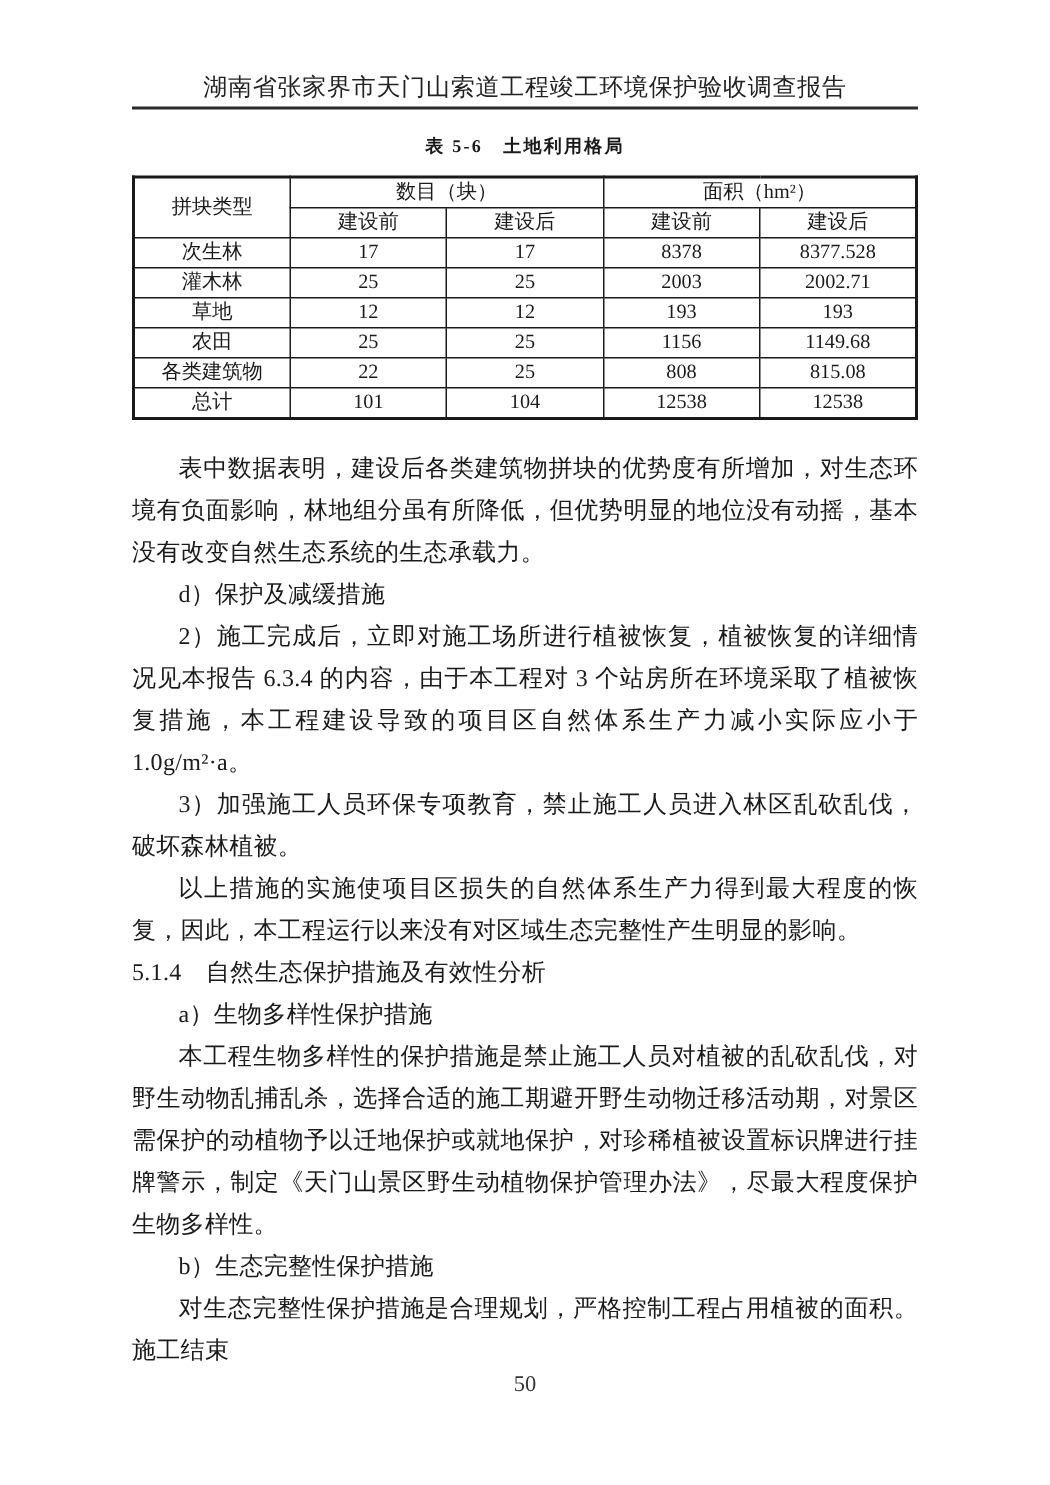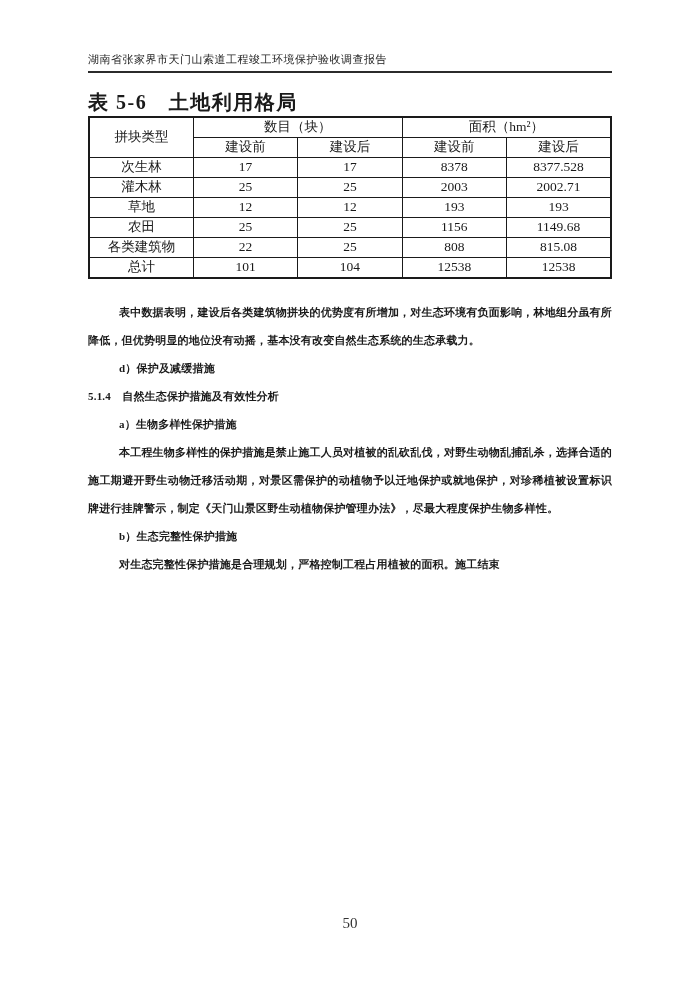--- a/index.html
+++ b/index.html
@@ -14,65 +14,66 @@
     height: 990px;
     position: relative;
     background: #ffffff;
     color: #1a1a1a;
     font-family: "Liberation Serif", "DejaVu Serif", serif;
     padding: 52px 88px 0 88px;
     overflow: hidden;
   }
 
   .running-head {
-    font-size: 11px;
+    font-size: 16px;
     line-height: 14px;
-    text-align: left;
+    text-align: center;
     letter-spacing: 0.5px;
     padding-bottom: 5px;
     border-bottom: 2px solid #2b2b2b;
     color: #222222;
   }
 
   .table-title {
     margin-top: 16px;
-    font-size: 20px;
+    text-align: center;
+    font-size: 12px;
     font-weight: bold;
     letter-spacing: 1.5px;
   }
 
   table.land-use {
     width: 100%;
     border-collapse: collapse;
     table-layout: fixed;
+    margin-top: 11px;
     border: 2px solid #1a1a1a;
   }
   table.land-use th,
   table.land-use td {
     border: 1px solid #1a1a1a;
     font-weight: normal;
     font-size: 13.5px;
     line-height: 1.25;
     text-align: center;
     vertical-align: middle;
     padding: 1px 2px;
     height: 20px;
   }
 
   .body-text {
     margin-top: 19px;
   }
   .para {
     margin: 0;
-    font-size: 11px;
+    font-size: 16px;
     line-height: 28px;
     text-align: justify;
     text-indent: 31px;
     letter-spacing: 0.2px;
-    font-weight: bold;
   }
   .para.no-indent {
     text-indent: 0;
   }
 
   .page-num {
     position: absolute;
     bottom: 58px;
     left: 0;
     width: 100%;
@@ -153,20 +154,23 @@
         <td>104</td>
         <td>12538</td>
         <td>12538</td>
       </tr>
     </tbody>
   </table>
 
   <div class="body-text">
     <p class="para">表中数据表明，建设后各类建筑物拼块的优势度有所增加，对生态环境有负面影响，林地组分虽有所降低，但优势明显的地位没有动摇，基本没有改变自然生态系统的生态承载力。</p>
     <p class="para">d）保护及减缓措施</p>
+    <p class="para">2）施工完成后，立即对施工场所进行植被恢复，植被恢复的详细情况见本报告 6.3.4 的内容，由于本工程对 3 个站房所在环境采取了植被恢复措施，本工程建设导致的项目区自然体系生产力减小实际应小于 1.0g/m²·a。</p>
+    <p class="para">3）加强施工人员环保专项教育，禁止施工人员进入林区乱砍乱伐，破坏森林植被。</p>
+    <p class="para">以上措施的实施使项目区损失的自然体系生产力得到最大程度的恢复，因此，本工程运行以来没有对区域生态完整性产生明显的影响。</p>
     <p class="para no-indent">5.1.4　自然生态保护措施及有效性分析</p>
     <p class="para">a）生物多样性保护措施</p>
     <p class="para">本工程生物多样性的保护措施是禁止施工人员对植被的乱砍乱伐，对野生动物乱捕乱杀，选择合适的施工期避开野生动物迁移活动期，对景区需保护的动植物予以迁地保护或就地保护，对珍稀植被设置标识牌进行挂牌警示，制定《天门山景区野生动植物保护管理办法》，尽最大程度保护生物多样性。</p>
     <p class="para">b）生态完整性保护措施</p>
     <p class="para">对生态完整性保护措施是合理规划，严格控制工程占用植被的面积。施工结束</p>
   </div>
 
   <div class="page-num">50</div>
 
 </div>

